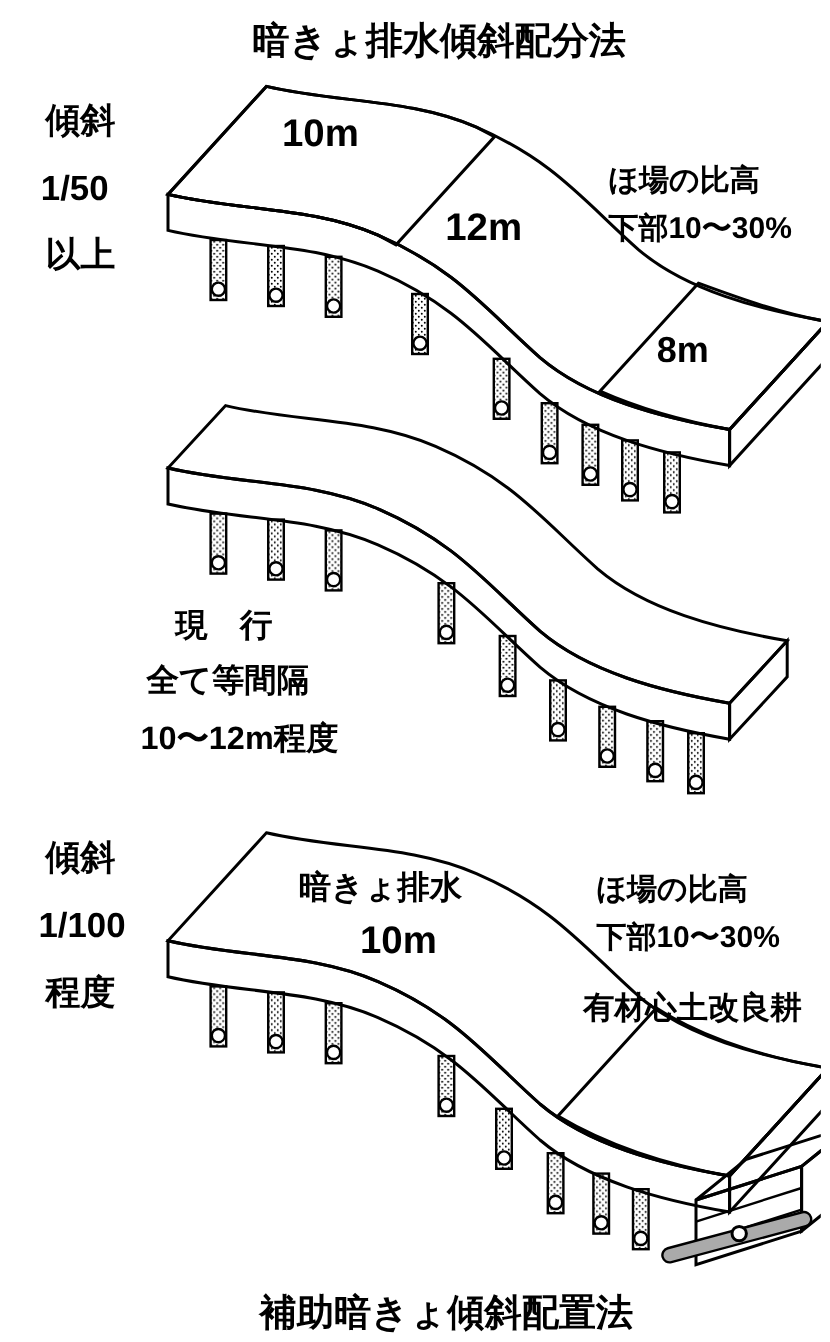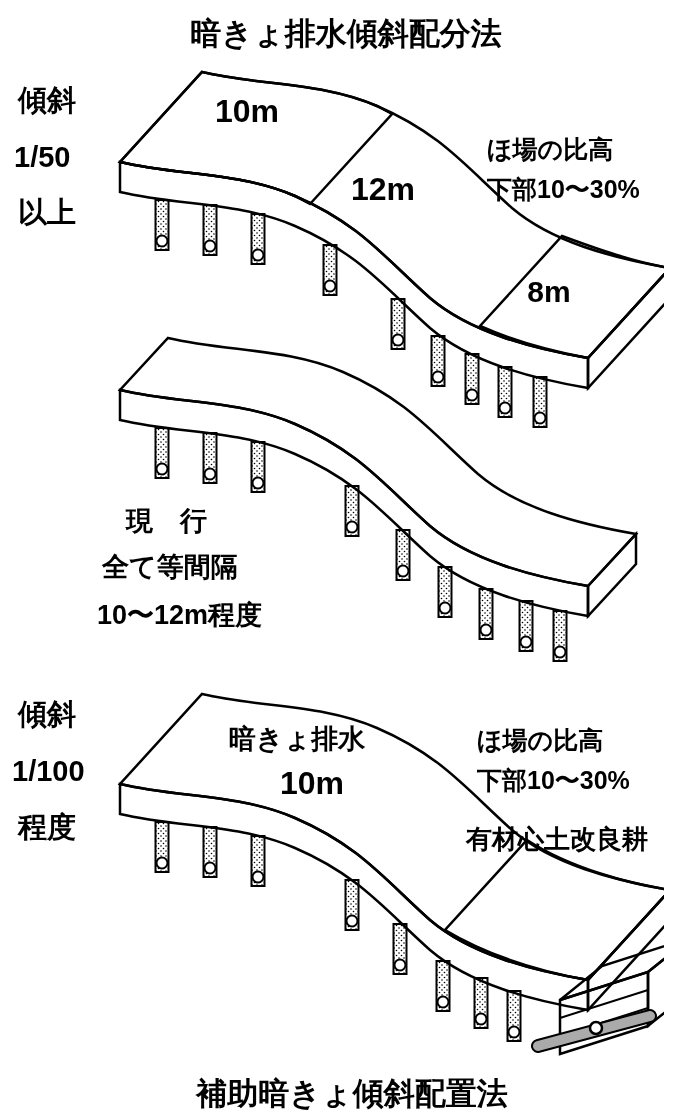--- a/index.html
+++ b/index.html
@@ -1,16 +1,16 @@
 <!DOCTYPE html>
 <html><head>
 <meta charset="utf-8">
 <style>
   html,body{margin:0;padding:0;background:#fff;}
-  .page{width:664px;height:1118px;position:relative;background:#fff;overflow:hidden;}
+  .page{width:664px;height:1118px;position:relative;background:#fff;overflow:hidden;margin-left:20px;}
   svg{display:block;}
   text{font-family:"Liberation Sans","DejaVu Sans",sans-serif;font-weight:bold;fill:#000;}
   .t-title{font-size:31px;}
   .t-label{font-size:29px;}
   .t-size{font-size:32px;}
   .t-size-sm{font-size:30px;}
   .t-note{font-size:25px;}
   .t-mid{font-size:27px;}
   .t-sub{font-size:26px;}
   .t-cap{font-size:31px;}

